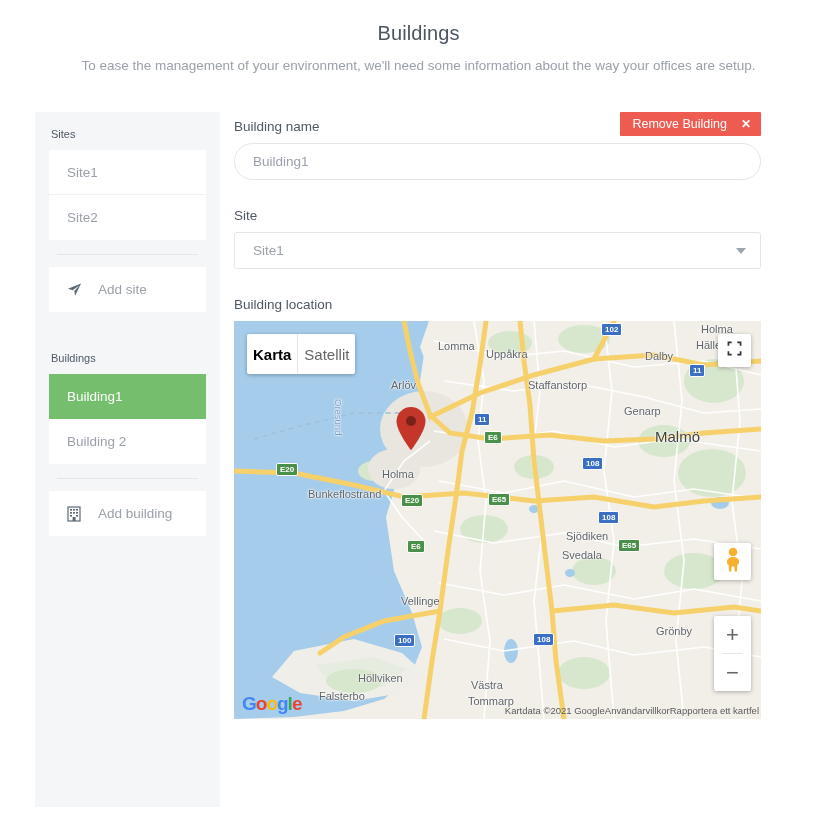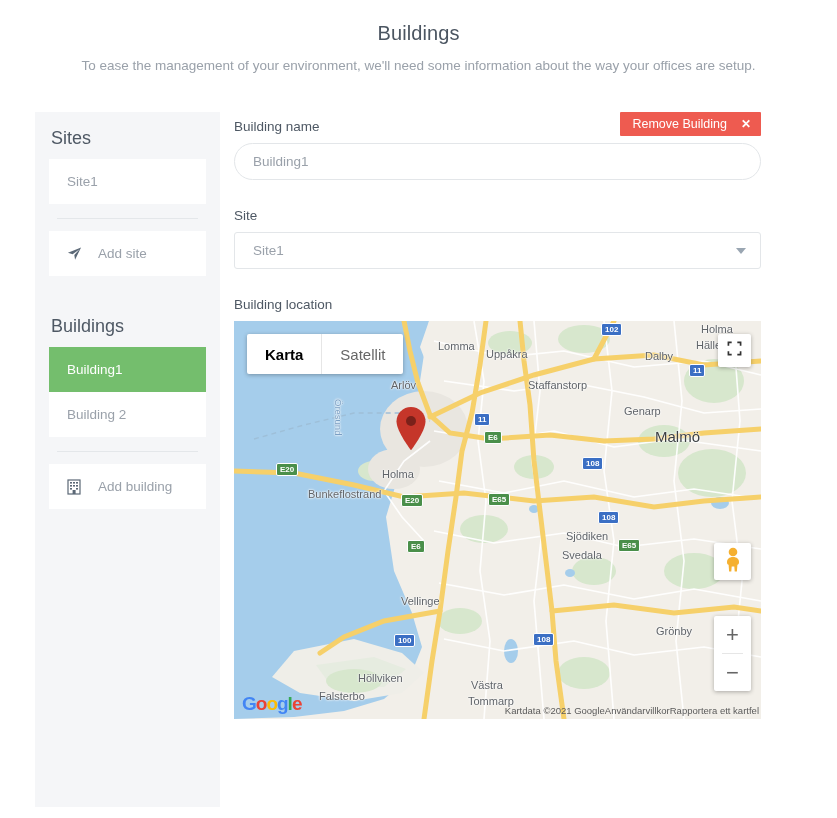--- a/index.html
+++ b/index.html
@@ -22,21 +22,21 @@
     position:absolute; top:58px; left:0; width:837px;
     text-align:center; font-size:13.5px; color:#9aa1aa; font-weight:400;
   }
 
   
   .sidebar {
     position:absolute; left:35px; top:112px; width:185px; height:695px;
     background:#f5f6f8;
   }
   .side-heading {
-    font-size:18px; color:#4e5864; padding:16px 0 10px 16px; font-weight:400;
+    font-size:11px; color:#4e5864; padding:16px 0 10px 16px; font-weight:400;
   }
   .side-list { margin:0 14px; }
   .side-card {
     background:#ffffff; height:45px; display:flex; align-items:center;
     padding-left:18px; font-size:13.5px; color:#9aa1aa;
     border-bottom:1px solid #eef0f2;
   }
   .side-card:last-child { border-bottom:none; }
   .side-card.selected {
     background:#74be6d; color:#ffffff; border-bottom:none;
@@ -78,21 +78,21 @@
   
   .map-wrap {
     position:relative; width:527px; height:398px; overflow:hidden;
     background:#e8e6e1;
   }
   .map-svg { position:absolute; inset:0; }
   .maptype {
     position:absolute; left:13px; top:13px; height:40px; display:flex;
     background:#fff; box-shadow:0 1px 4px rgba(0,0,0,.3); border-radius:2px;
   }
-  .maptype div { display:flex; align-items:center; padding:0 18px; font-size:15px; color:#666; }
+  .maptype div { display:flex; align-items:center; padding:0 6px; font-size:15px; color:#666; }
   .maptype div.active { color:#000; font-weight:700; border-right:1px solid #e6e6e6; }
   .fullscreen-ctl {
     position:absolute; right:10px; top:13px; width:33px; height:33px;
     background:#fff; box-shadow:0 1px 4px rgba(0,0,0,.3); border-radius:2px;
     display:flex; align-items:center; justify-content:center;
   }
   .pegman-ctl {
     position:absolute; right:10px; top:222px; width:37px; height:37px;
     background:#fff; box-shadow:0 1px 4px rgba(0,0,0,.3); border-radius:2px;
     display:flex; align-items:center; justify-content:center;
@@ -137,20 +137,23 @@
 <div class="page">
 
   <div class="page-title">Buildings</div>
   <div class="page-subtitle">To ease the management of your environment, we'll need some information about the way your offices are setup.</div>
 
   <div class="sidebar">
     <div class="side-heading">Sites</div>
     <div class="side-list">
       <div class="side-card">
         <span>Site1</span>
+      </div>
+      <div class="side-card">
+        <span>Site2</span>
       </div>
     </div>
     <div class="side-divider"></div>
     <div class="side-action">
       <span class="ic">
         <svg width="15" height="15" viewBox="0 0 16 16">
             <path d="M15 1.5 1 7.2l5 1.6 7.4-5.4-5.6 6.2.8 5z" fill="#5b6876"></path>
           </svg>
       </span>
       <span>Add site</span>

